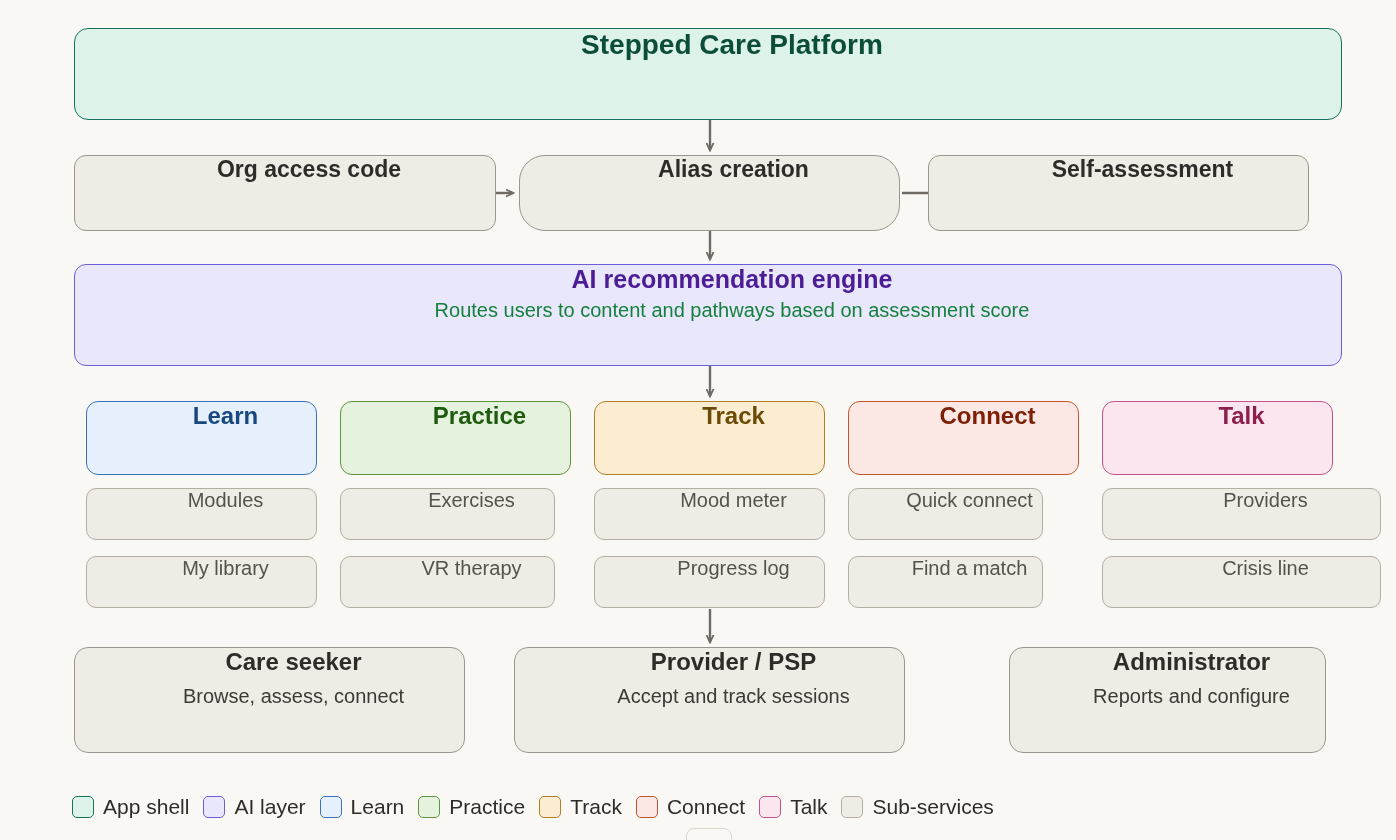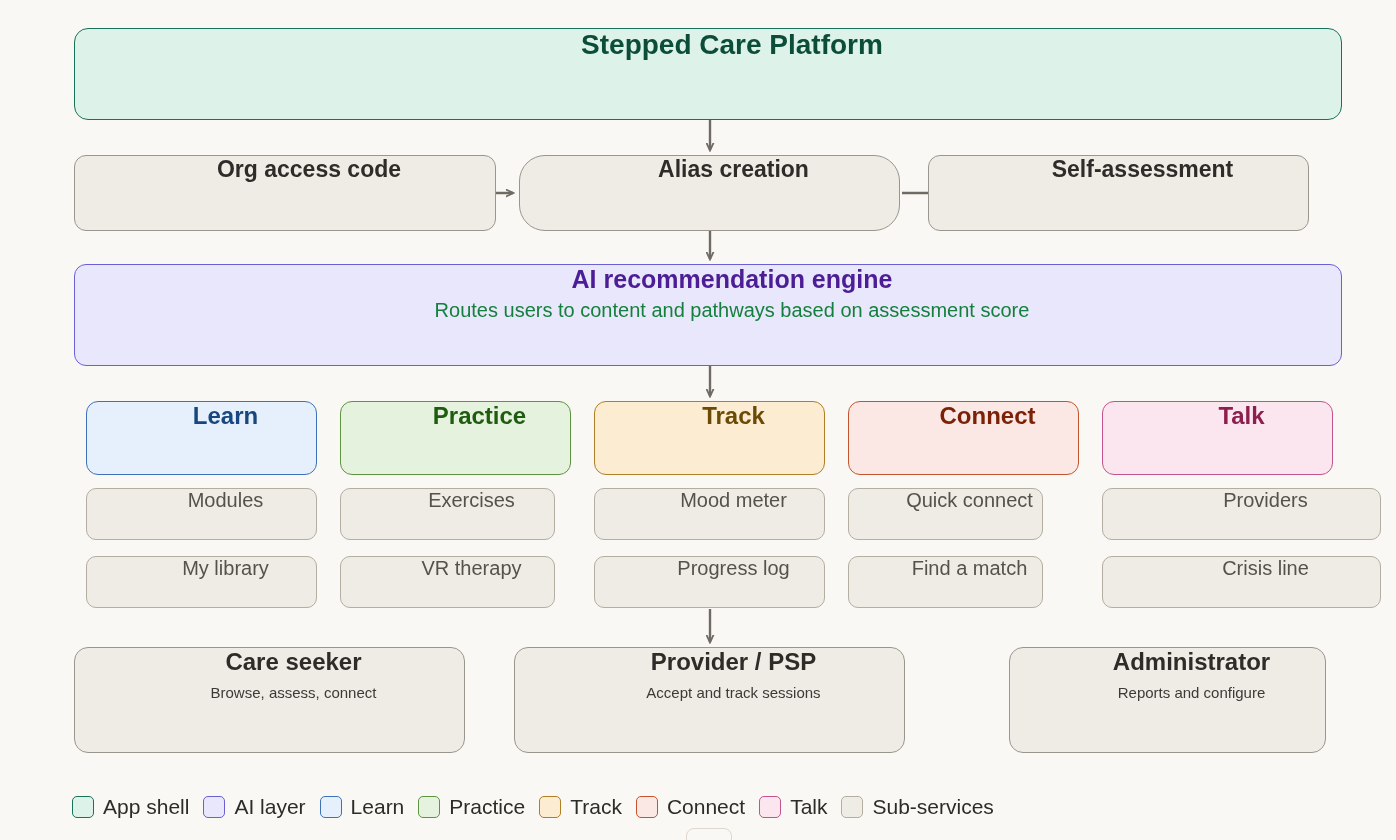--- a/index.html
+++ b/index.html
@@ -106,21 +106,21 @@
   .col-4 { left: 848px;  width: 195px; }
   .col-5 { left: 1102px; width: 279px; }
 
   
   .role {
     top: 647px; height: 106px;
     border-radius: 14px;
     gap: 8px;
   }
   .role .title { font-size: 24px; }
-  .role .sub   { font-size: 15px; color:#3c3a36; }
+  .role .sub   { font-size: 20px; color:#3c3a36; }
   .role-1 { left: 74px;  width: 391px; }
   .role-2 { left: 514px; width: 391px; }
   .role-3 { left: 996px; width: 317px; margin-left: 13px; }
 
   
   .arrow { position: absolute; }
 
   
   .legend {
     position: absolute;

